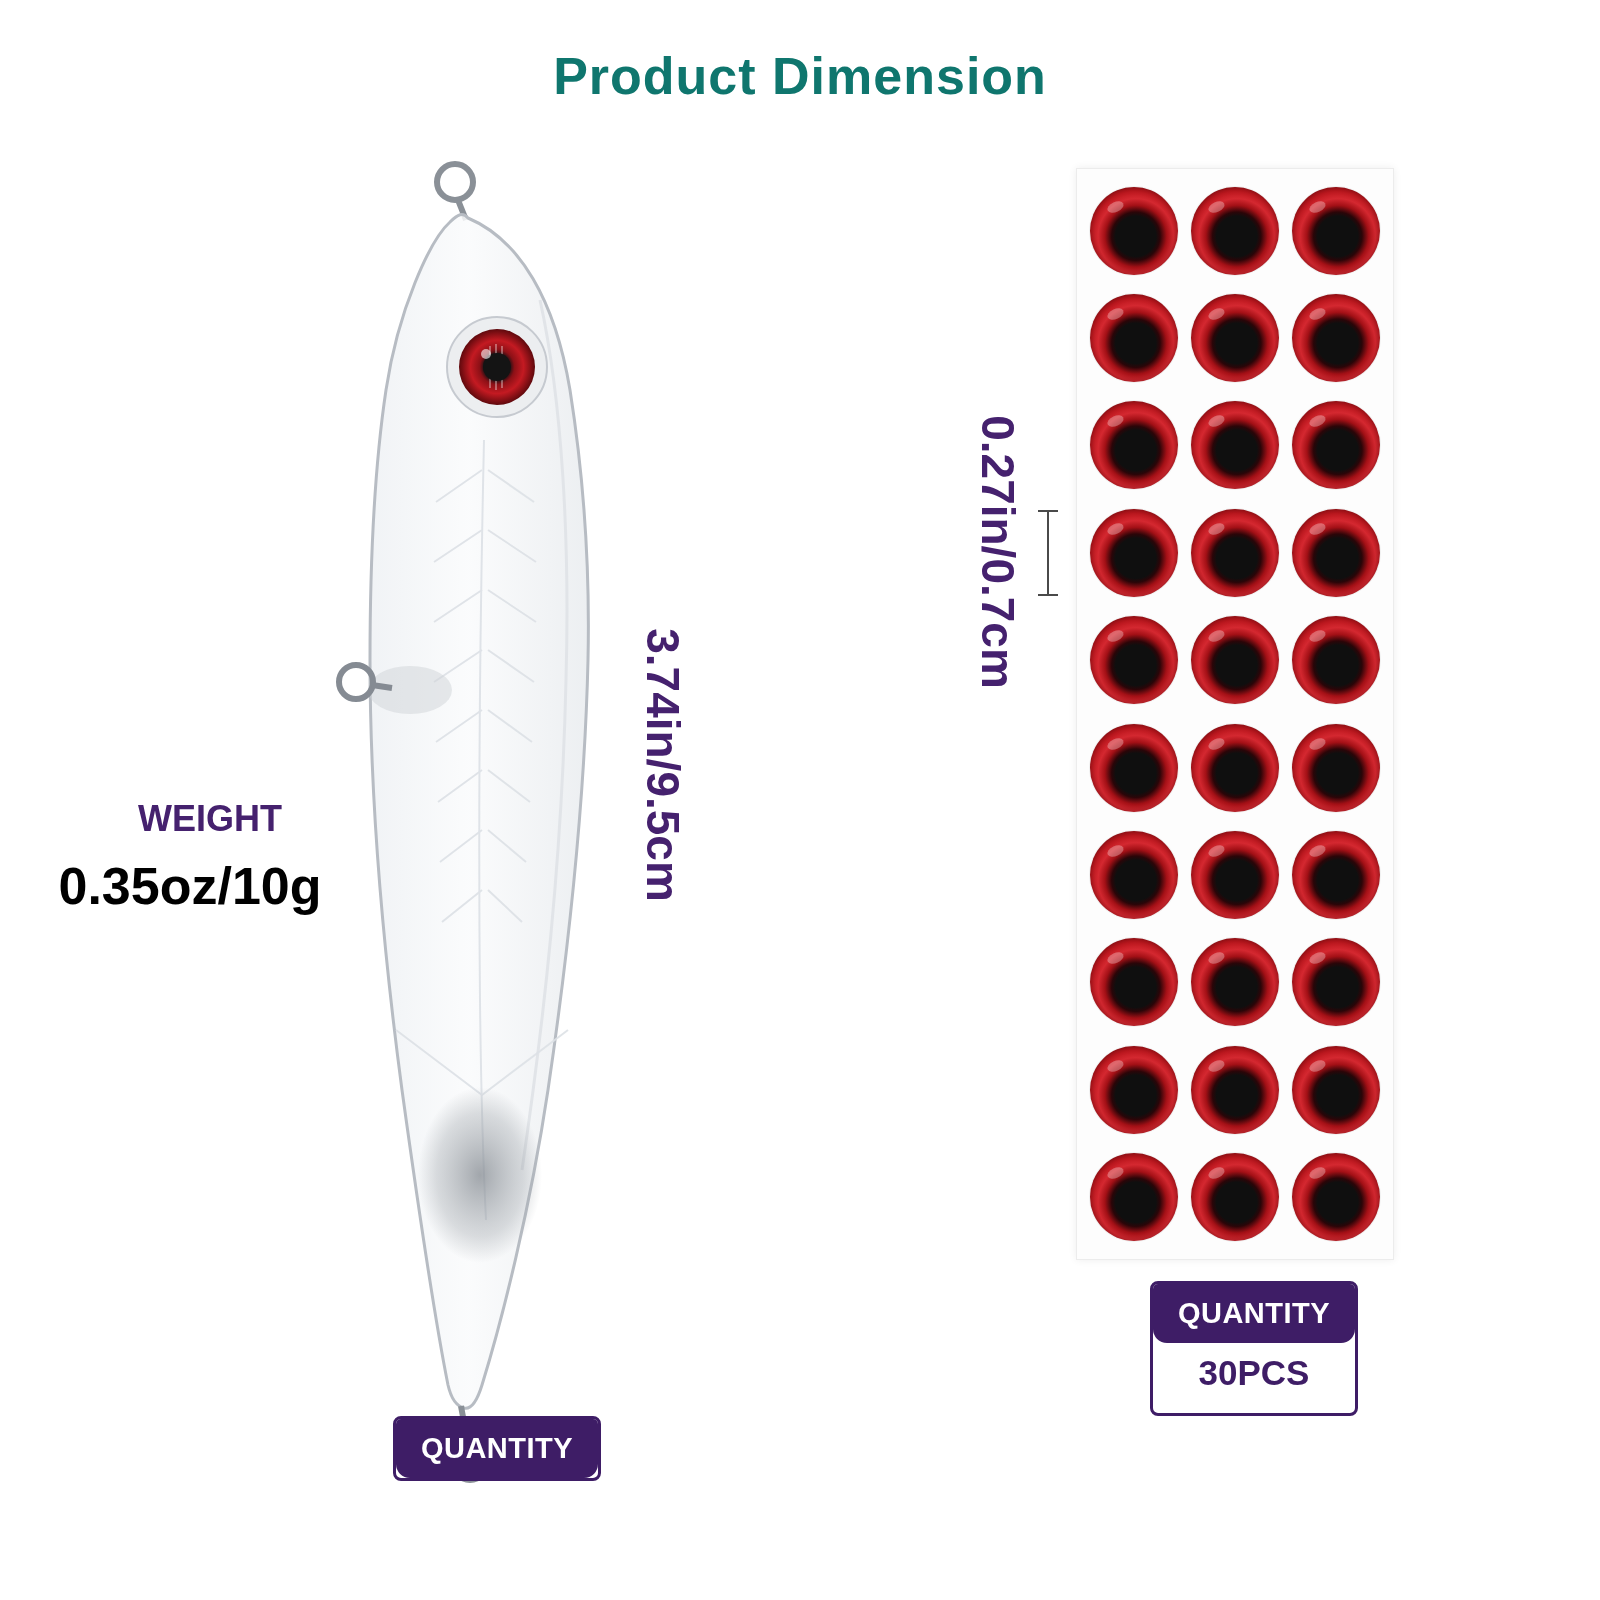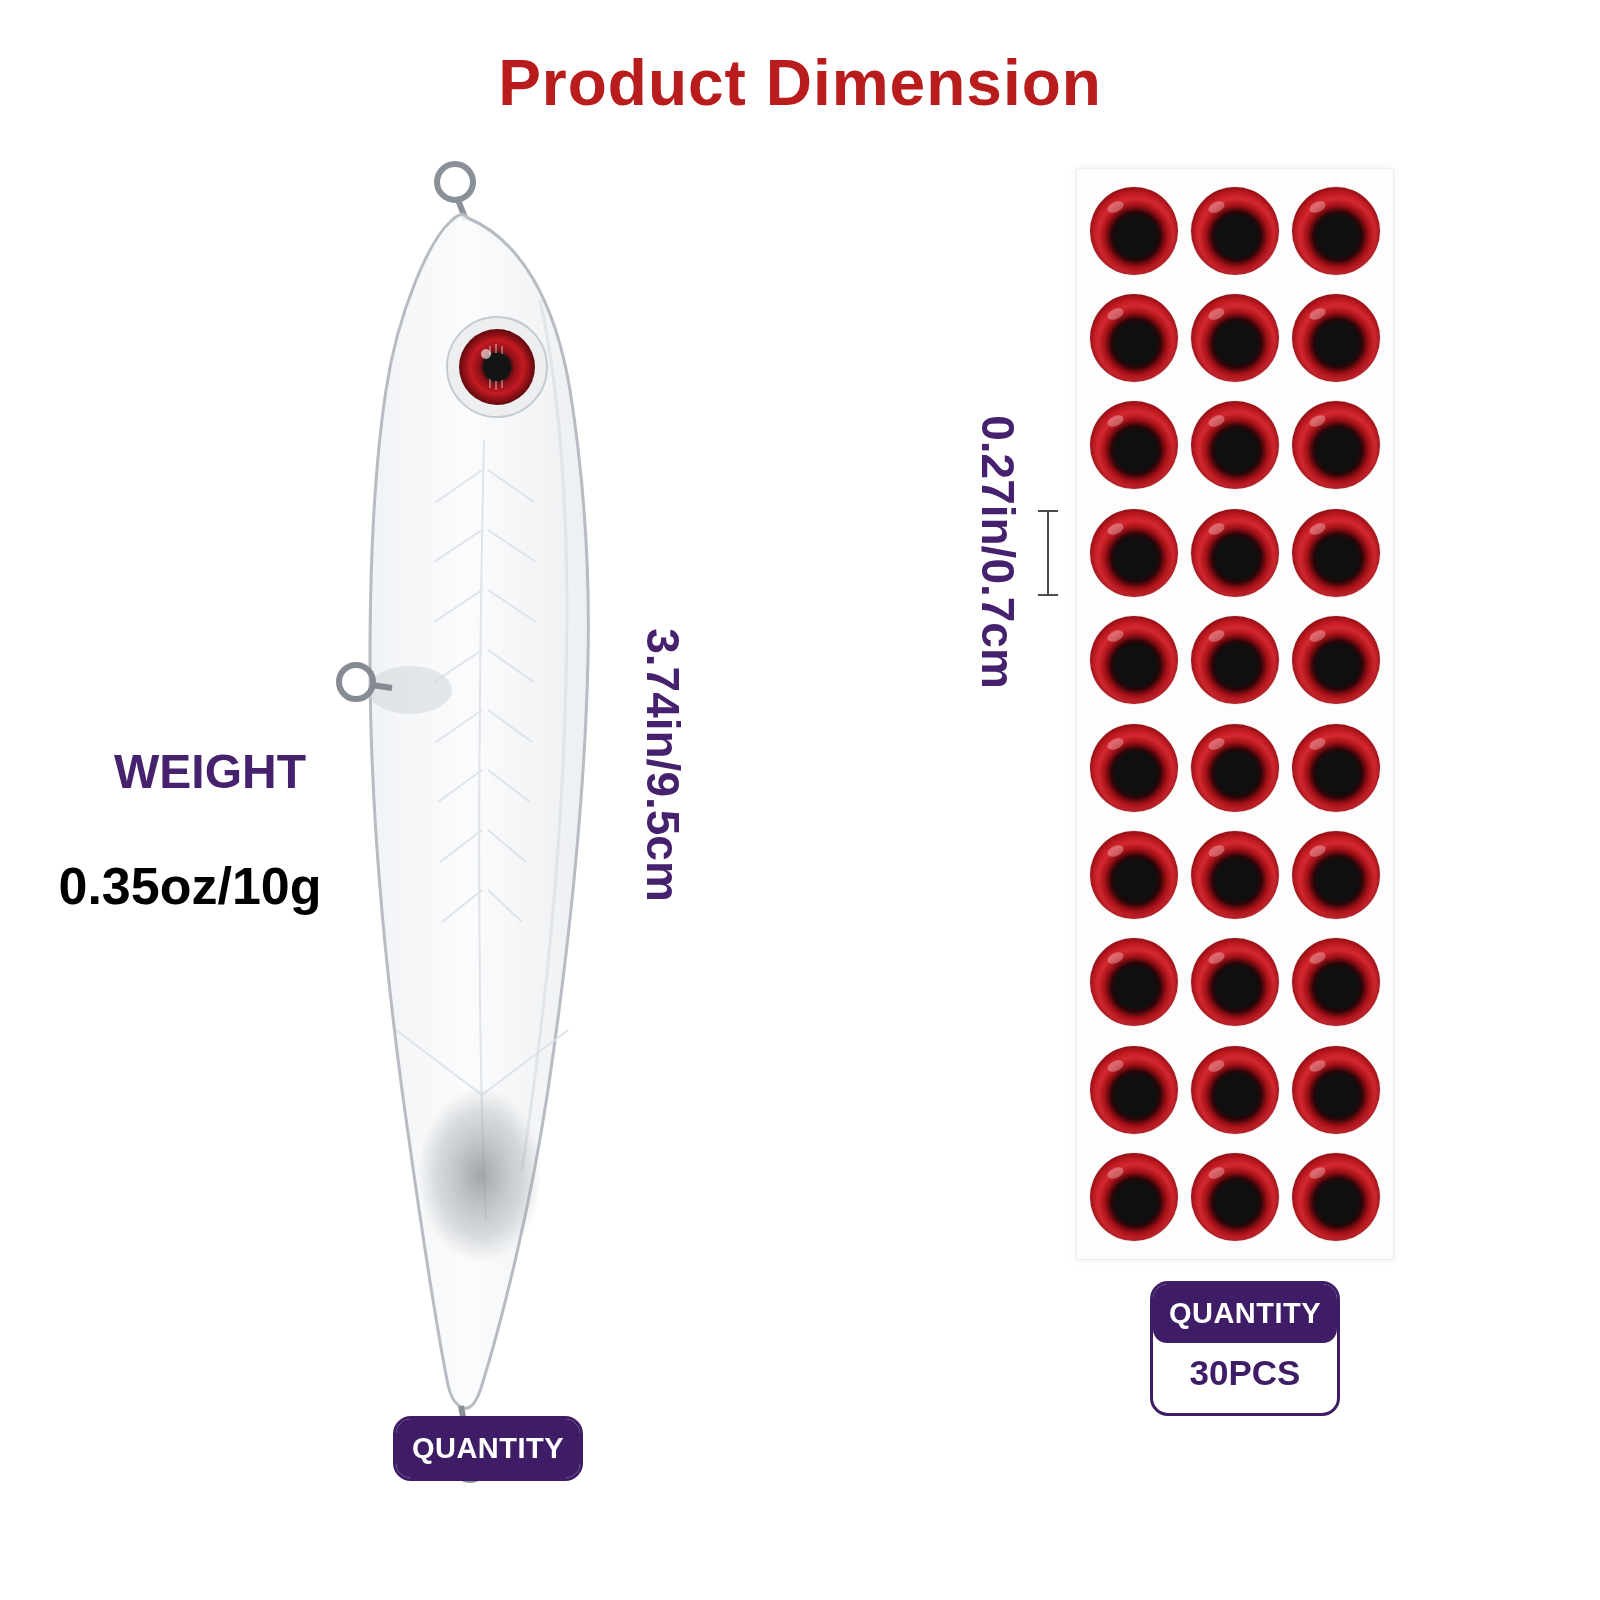--- a/index.html
+++ b/index.html
@@ -6,27 +6,27 @@
   .canvas{
     position:relative;
     width:1600px;height:1600px;
     background:#ffffff;
     font-family:"Liberation Sans", sans-serif;
     overflow:hidden;
   }
   .title{
     position:absolute;top:46px;left:0;width:100%;
     text-align:center;
-    font-size:64px;font-weight:700;color:#b91c1c;
+    font-size:52px;font-weight:700;color:#0f766e;
     letter-spacing:1px;
   }
   
   .weight-label{
-    position:absolute;left:60px;top:744px;width:300px;
-    text-align:center;font-size:48px;font-weight:700;color:#45216E;
+    position:absolute;left:60px;top:798px;width:300px;
+    text-align:center;font-size:36px;font-weight:700;color:#45216E;
   }
   .weight-value{
     position:absolute;left:10px;top:856px;width:360px;
     text-align:center;font-size:52px;font-weight:700;color:#000000;
   }
   .rot-dim{
     position:absolute;
     white-space:nowrap;
     font-size:46px;font-weight:700;color:#45216E;
     transform:translate(-50%,-50%) rotate(90deg);
@@ -73,22 +73,22 @@
     transform:rotate(-25deg);
   }
   
   .dim-bracket{position:absolute;left:1038px;top:510px;width:20px;height:86px;}
   .dim-bracket .line{position:absolute;left:9px;top:0;width:2px;height:100%;background:#4a4a4a;}
   .dim-bracket .tick{position:absolute;left:0;width:20px;height:2px;background:#4a4a4a;}
   .dim-bracket .tick.top{top:0;}
   .dim-bracket .tick.bottom{bottom:0;}
   
   .qty-card{
-    position:absolute;width:190px;
-    border:3px solid #3E1D66;border-radius:18px;
+    position:absolute;width:208px;
+    border:3px solid #3E1D66;border-radius:8px;
     background:#ffffff;overflow:hidden;
     box-sizing:border-box;
   }
   .qty-card.left-card{left:393px;top:1416px;}
   .qty-card.right-card{left:1150px;top:1281px;}
   .qty-head{
     background:#3E1D66;color:#ffffff;
     font-weight:700;font-size:29px;text-align:center;
     padding:13px 8px;letter-spacing:0.5px;
     border-bottom-left-radius:14px;border-bottom-right-radius:14px;

